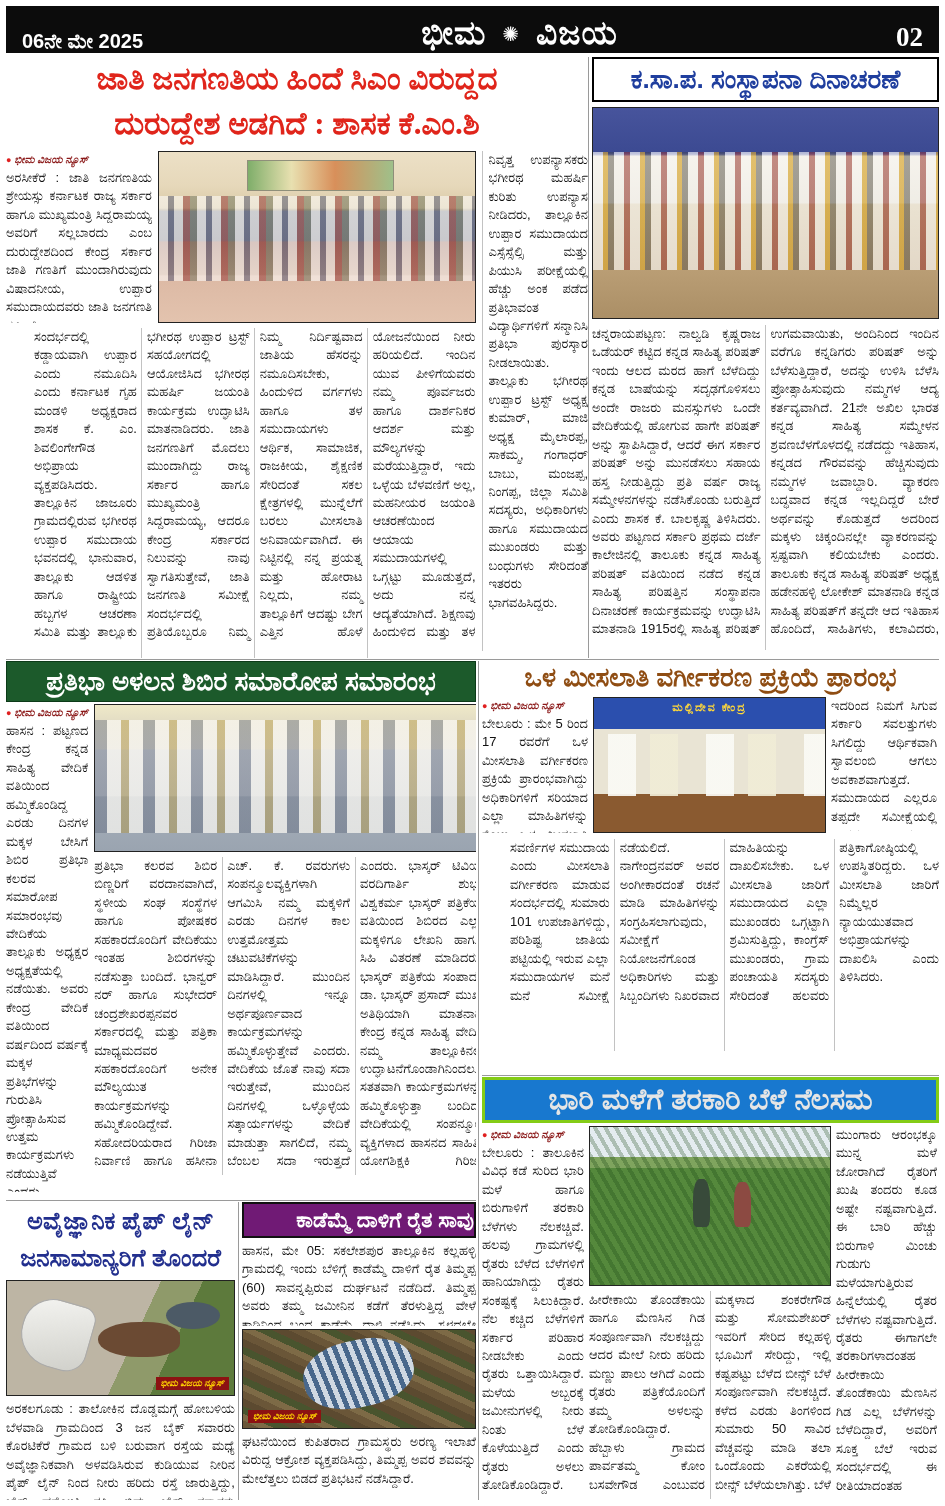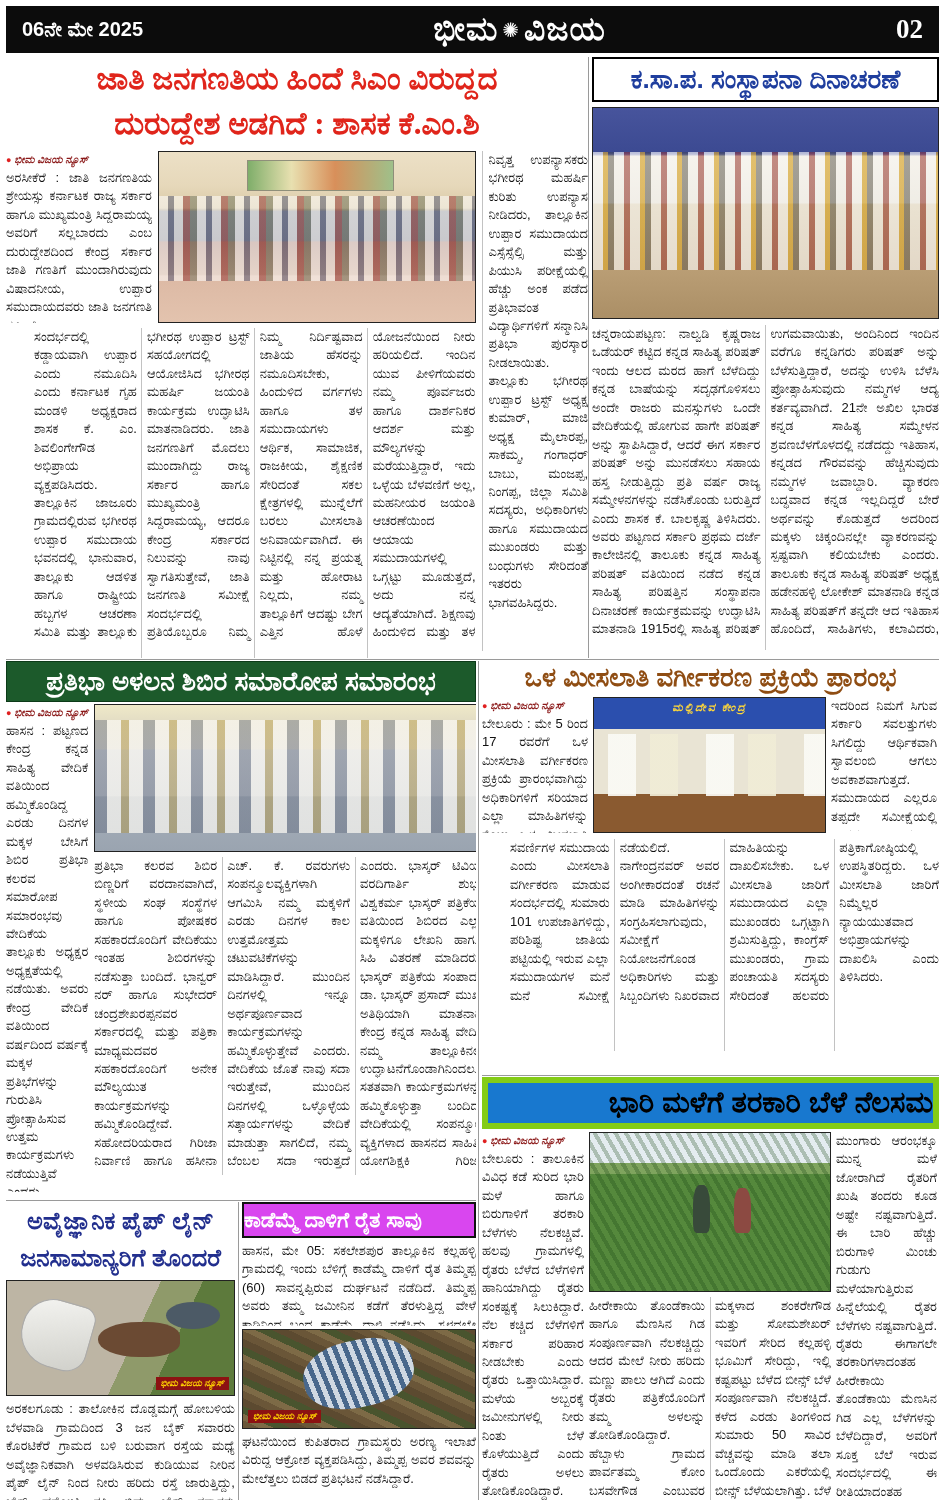--- a/index.html
+++ b/index.html
@@ -1,22 +1,22 @@
 <!DOCTYPE html>
 <html><head>
 <meta charset="utf-8">
 <style>
   html,body{margin:0;padding:0;background:#fff;}
   .page{position:relative;width:945px;height:1506px;background:#fff;overflow:hidden;
         font-family:"Liberation Sans","DejaVu Sans",sans-serif;color:#111;}
   
   .mast{position:absolute;left:6px;top:6px;width:933px;height:47px;background:#0c0c0c;
-        display:flex;align-items:center;justify-content:space-between;padding:0 16px;box-sizing:border-box;}
+        display:flex;align-items:flex-end;justify-content:space-between;padding:0 16px;box-sizing:border-box;}
   .mast .date{color:#fff;font-size:20px;font-weight:bold;}
-  .mast .title{color:#fff;font-size:33px;font-weight:800;letter-spacing:1px;display:flex;align-items:center;gap:4px;}
+  .mast .title{color:#fff;font-size:33px;font-weight:800;letter-spacing:1px;display:flex;align-items:center;gap:16px;}
   .mast .emblem{font-size:20px;color:#fff;}
   .mast .pageno{color:#fff;font-size:27px;font-weight:bold;font-family:"Liberation Serif",serif;}
   
   .art{position:absolute;box-sizing:border-box;overflow:hidden;}
   .byline{font-size:10.5px;font-weight:bold;font-style:italic;color:#8c1a1a;margin:2px 0 3px 0;white-space:nowrap;}
   .byline .dot{color:#e02020;font-size:9px;font-style:normal;}
   .txt{font-size:13px;line-height:1.42;text-align:justify;overflow:hidden;}
   .cols2{columns:2;column-gap:10px;column-rule:1px solid #c2c2c2;}
   .cols3{columns:3;column-gap:10px;column-rule:1px solid #c2c2c2;}
   .cols4{columns:4;column-gap:10px;column-rule:1px solid #c2c2c2;margin-left:28px;}
@@ -73,37 +73,37 @@
   .a3row{display:flex;margin-top:2px;}
   .a3lead{width:112px;}
   .a3right{flex:1;margin-left:6px;}
   .ph3{height:146px;}
   .a3cols{margin-top:5px;height:318px;}
   
   #a4{left:482px;top:661px;width:457px;height:412px;}
   .brownhead{color:#8f4d13;font-size:26px;font-weight:800;text-align:center;padding:1px 0 4px 0;}
   .a4row{display:flex;}
   .a4l,.a4r{width:106px;}
-  .ph4{width:231px;height:134px;margin:0 5px;font-style:italic;}
+  .ph4{width:231px;height:134px;margin:0 5px;}
   .a4cols{margin-top:6px;height:212px;}
   
   #a5{left:6px;top:1202px;width:229px;height:298px;}
   #a5 .hline{color:#222f8e;font-size:24px;font-weight:800;text-align:center;line-height:1.55;}
   .ph5{height:114px;margin-top:4px;}
   #a5 .txt{margin-top:4px;height:104px;}
   
   #a6{left:242px;top:1202px;width:234px;height:298px;}
-  .brownbox{background:#d946ef;border:2px solid #111;color:#fff;text-align:left;font-size:21px;font-weight:800;padding:4px 0;}
+  .brownbox{background:#701a75;border:2px solid #111;color:#fff;text-align:right;font-size:21px;font-weight:800;padding:4px 0;}
   #a6 .txt{margin-top:4px;}
   .body6{height:84px;}
   .ph6{height:98px;margin-top:3px;}
   .cap6{height:58px;margin-top:3px;}
   
   #a7{left:482px;top:1077px;width:457px;height:423px;}
-  .bluebar{background:#1878cf;border:6px solid #84cc16;color:#000000;text-align:right;font-size:29px;font-weight:800;padding:3px 0;}
+  .bluebar{background:#1878cf;border:3px solid #84cc16;color:#e5e5e5;text-align:center;font-size:29px;font-weight:800;padding:3px 0;}
   .a7row{display:flex;margin-top:3px;}
   .a7l{width:102px;}
   .a7c{width:242px;margin:0 5px;}
   .a7r{width:101px;}
   .ph7{height:158px;}
   .a7cols{margin-top:5px;height:208px;}
   .fullh{height:372px;}
 </style>
 </head>
 <body>

